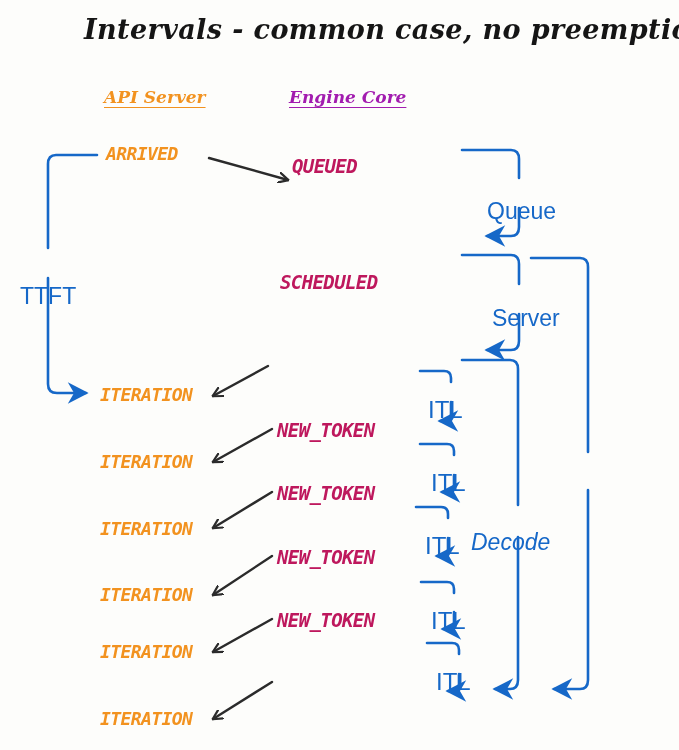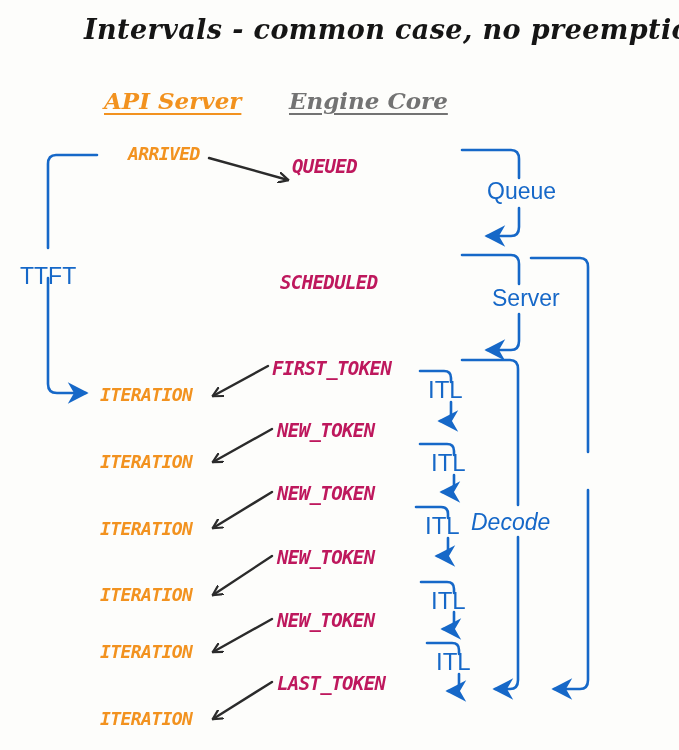--- a/index.html
+++ b/index.html
@@ -18,70 +18,68 @@
   .title{
     font-family:"DejaVu Serif", serif;
     font-weight:bold;font-style:italic;
     font-size:27px;color:#151515;
     letter-spacing:0.4px;
   }
   
   .colhead{
     font-family:"DejaVu Serif", serif;
     font-style:italic;font-weight:bold;
-    font-size:23px;
+    font-size:17px;
     text-decoration:underline;
     text-underline-offset:4px;
   }
   .colhead.api{color:#F2921F;}
-  .colhead.engine{color:#737373;}
+  .colhead.engine{color:#a21caf;}
 
   
   .state{
     font-family:"DejaVu Sans Mono", monospace;
     font-style:italic;font-weight:bold;
     font-size:19px;
     letter-spacing:-0.6px;
   }
   .state.api{color:#F2921F;font-size:18px;}
   .state.engine{color:#be185d;}
 
   
   .ilabel{
     font-family:"Liberation Sans", sans-serif;
-    font-size:23px;color:#1668C8;font-weight:400;
+    font-size:23px;color:#1668C8;font-weight:400;margin-top:20px;
   }
   .ilabel.small{font-size:24px;}
 </style>
 </head>
 <body style="background: rgb(253, 253, 251);">
 
 <div id="stage" style="background: rgb(253, 253, 251);">
 
   <div class="txt title" style="left:84px;top:16px;">Intervals - common case, no preemptions</div>
 
   <div class="txt colhead api" style="left:104px;top:89px;">API Server</div>
   <div class="txt colhead engine" style="left:289px;top:89px;">Engine Core</div>
 
-  <div class="txt state api" style="left:106px;top:145px;margin-left:22px;">ARRIVED</div>
+  <div class="txt state api" style="left:106px;top:145px;">ARRIVED</div>
   <div class="txt state api" style="left:100px;top:386px;">ITERATION</div>
   <div class="txt state api" style="left:100px;top:453px;">ITERATION</div>
   <div class="txt state api" style="left:100px;top:520px;">ITERATION</div>
   <div class="txt state api" style="left:100px;top:586px;">ITERATION</div>
   <div class="txt state api" style="left:100px;top:643px;">ITERATION</div>
   <div class="txt state api" style="left:100px;top:710px;">ITERATION</div>
 
   <div class="txt state engine" style="left:292px;top:157px;">QUEUED</div>
   <div class="txt state engine" style="left:280px;top:273px;">SCHEDULED</div>
-  <div class="txt state engine" style="left:272px;top:359px;">FIRST_TOKEN</div>
   <div class="txt state engine" style="left:277px;top:421px;">NEW_TOKEN</div>
   <div class="txt state engine" style="left:277px;top:484px;">NEW_TOKEN</div>
   <div class="txt state engine" style="left:277px;top:548px;">NEW_TOKEN</div>
   <div class="txt state engine" style="left:277px;top:611px;">NEW_TOKEN</div>
-  <div class="txt state engine" style="left:277px;top:674px;">LAST_TOKEN</div>
 
   <div class="txt ilabel" style="left:20px;top:265px;">TTFT</div>
   <div class="txt ilabel" style="left:487px;top:180px;">Queue</div>
   <div class="txt ilabel" style="left:492px;top:287px;">Server</div>
 
   <div class="txt ilabel small" style="left:428px;top:378px;">ITL</div>
   <div class="txt ilabel small" style="left:431px;top:451px;">ITL</div>
   <div class="txt ilabel small" style="left:425px;top:514px;">ITL</div>
   <div class="txt ilabel small" style="left:431px;top:589px;">ITL</div>
   <div class="txt ilabel small" style="left:436px;top:650px;">ITL</div>

